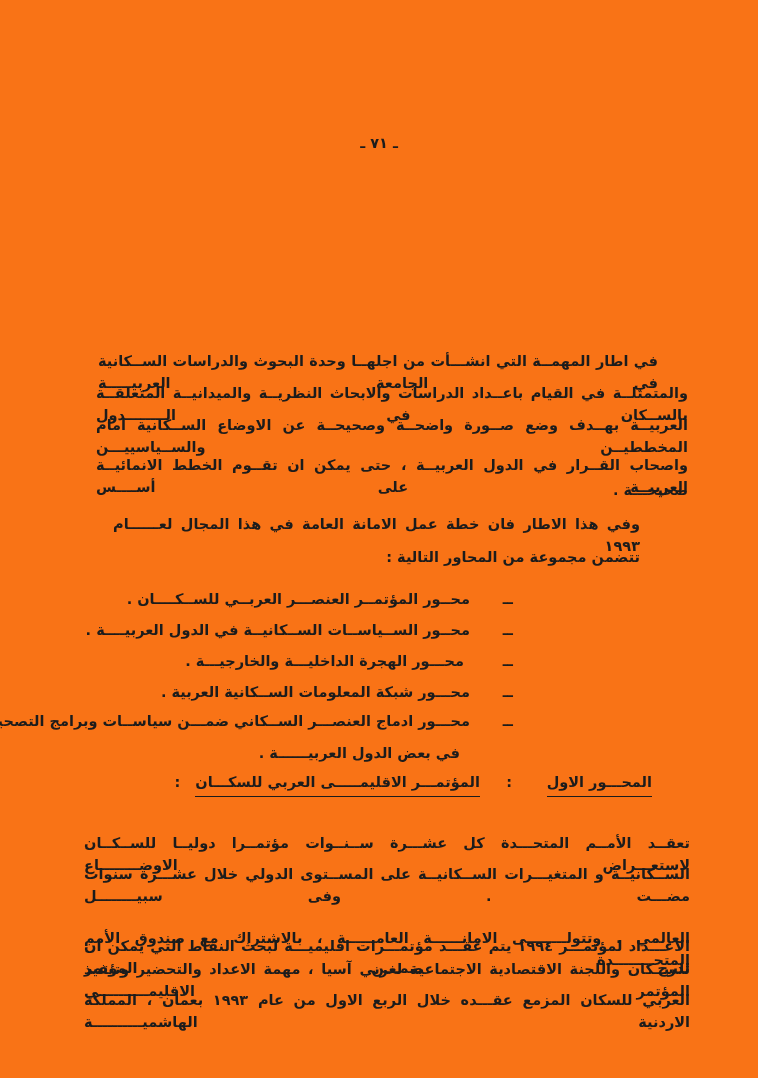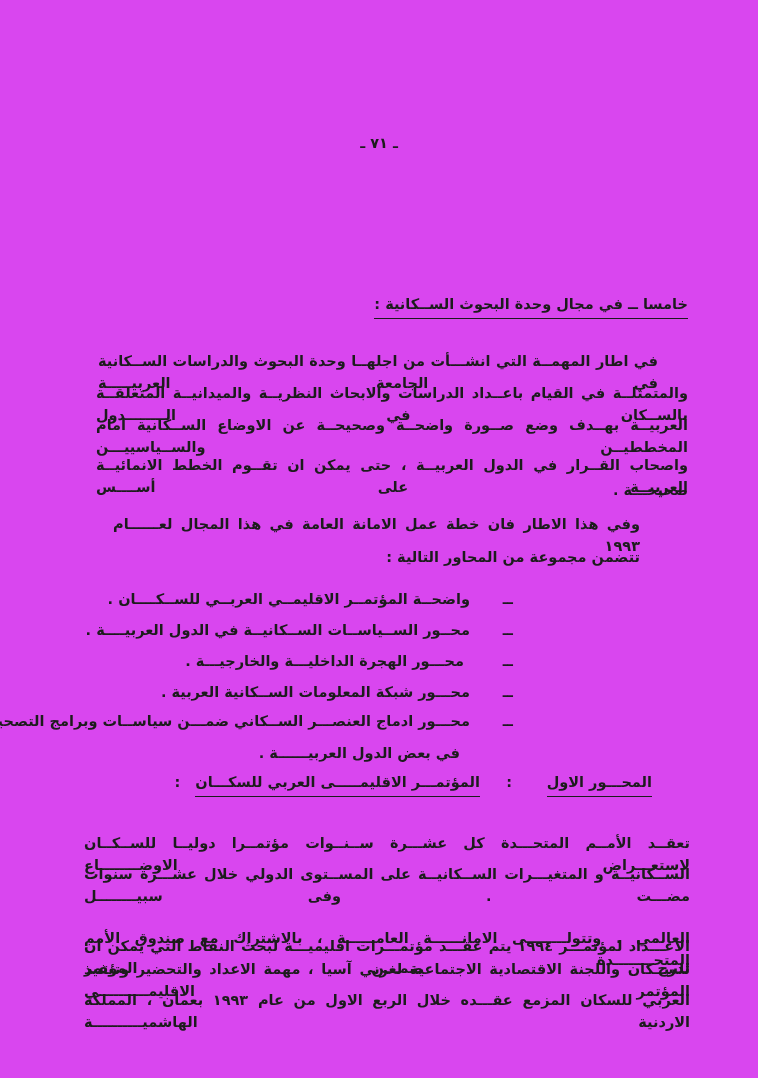--- a/index.html
+++ b/index.html
@@ -1,20 +1,20 @@
 <!DOCTYPE html>
 <html lang="ar"><head>
 <meta charset="utf-8">
 <style>
   html,body { margin:0; padding:0; background:#e8e8e8; }
   .page {
     position:relative;
     width:758px; height:1078px;
     margin:0 auto;
-    background:#d946ef;
+    background:#f97316;
     overflow:hidden;
     font-family:"DejaVu Sans", sans-serif;
     color:#1c1c1c;
     font-weight:600;
   }
   .line {
     position:absolute;
     direction:rtl;
     font-size:14.5px;
     line-height:22px;
@@ -48,40 +48,37 @@
   }
   .sec-part { position:absolute; direction:rtl; font-size:14.5px; line-height:22px; white-space:nowrap;text-align:right; }
 </style>
 </head>
 <body>
 
 <div class="page">
 
   <div class="line cline" style="top:132px; left:0; width:758px;">ـ ٧١ ـ</div>
 
-  <div class="line rline" style="top:293px; right:70px;">
-    <span class="underlined">خامسا ــ في مجال وحدة البحوث الســكانية :</span>
-  </div>
 
   <div>
     <div class="line jline" style="top:350px; right:100px; width:560px;">في اطار المهمــة التي انشـــأت من اجلهــا وحدة البحوث والدراسات الســكانية في الجامعة العربيـــــة</div>
     <div class="line jline" style="top:382px; right:70px; width:592px;">والمتمثلــة في القيام باعــداد الدراسات والابحاث النظريــة والميدانيــة المتعلقــة بالســكان في الــــــــدول</div>
     <div class="line jline" style="top:414px; right:70px; width:592px;margin-left:8px;">العربيــة بهــدف وضع صــورة واضحــة وصحيحــة عن الاوضاع الســكانية امام المخططيــن والســياسييـــن</div>
     <div class="line jline" style="top:454px; right:70px; width:592px;">واصحاب القــرار في الدول العربيــة ، حتى يمكن ان تقــوم الخطط الانمائيــة العربيــة على أســــس</div>
     <div class="line rline" style="top:479px; right:70px;">صحيحـــة .</div>
   </div>
 
   <div>
     <div class="line jline" style="top:513px; right:118px; width:527px;">وفي هذا الاطار فان خطة عمل الامانة العامة في هذا المجال لعــــــام ١٩٩٣</div>
     <div class="line rline" style="top:546px; right:118px;">تتضمن مجموعة من المحاور التالية :</div>
   </div>
 
   <div>
     <span class="list-dash" style="top:588px; right:245px;">ــ</span>
-    <div class="line rline" style="top:588px; right:288px;">واضحــة المؤتمــر الاقليمــي العربــي للســكــــان .</div>
+    <div class="line rline" style="top:588px; right:288px;">محــور المؤتمــر العنصـــر العربــي للســكــــان .</div>
 
     <span class="list-dash" style="top:619px; right:245px;">ــ</span>
     <div class="line rline" style="top:619px; right:288px;">محــور الســياســات الســكانيــة في الدول العربيــــة .</div>
 
     <span class="list-dash" style="top:650px; right:245px;">ــ</span>
     <div class="line rline" style="top:650px; right:294px;">محـــور الهجرة الداخليـــة والخارجيـــة .</div>
 
     <span class="list-dash" style="top:681px; right:245px;">ــ</span>
     <div class="line rline" style="top:681px; right:288px;">محـــور شبكة المعلومات الســكانية العربية .</div>
 

